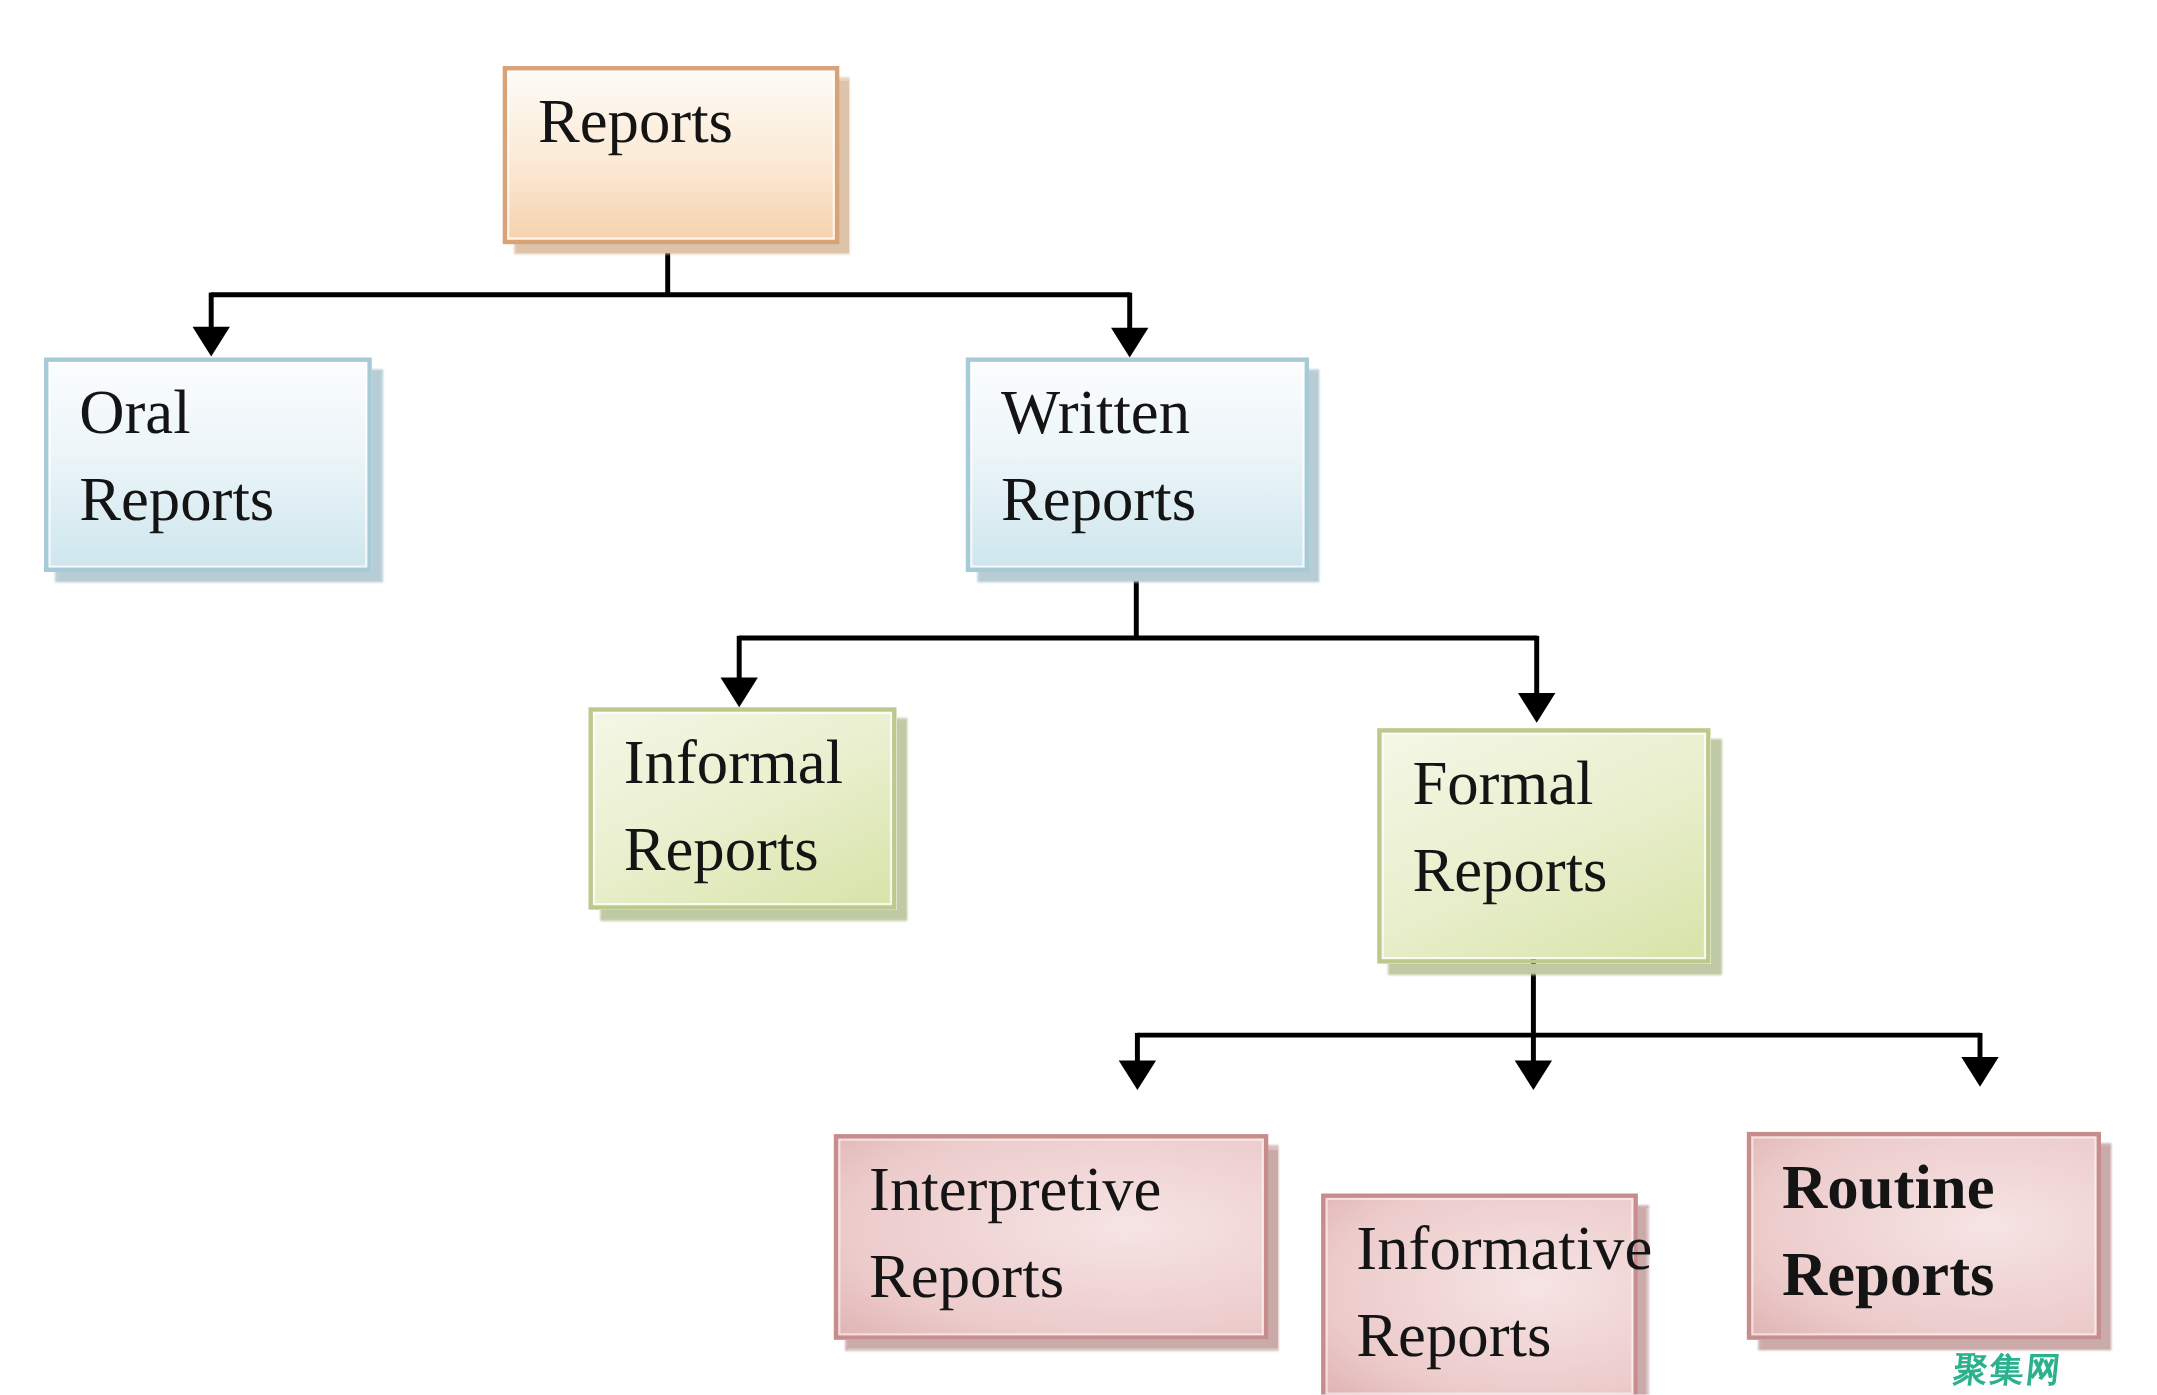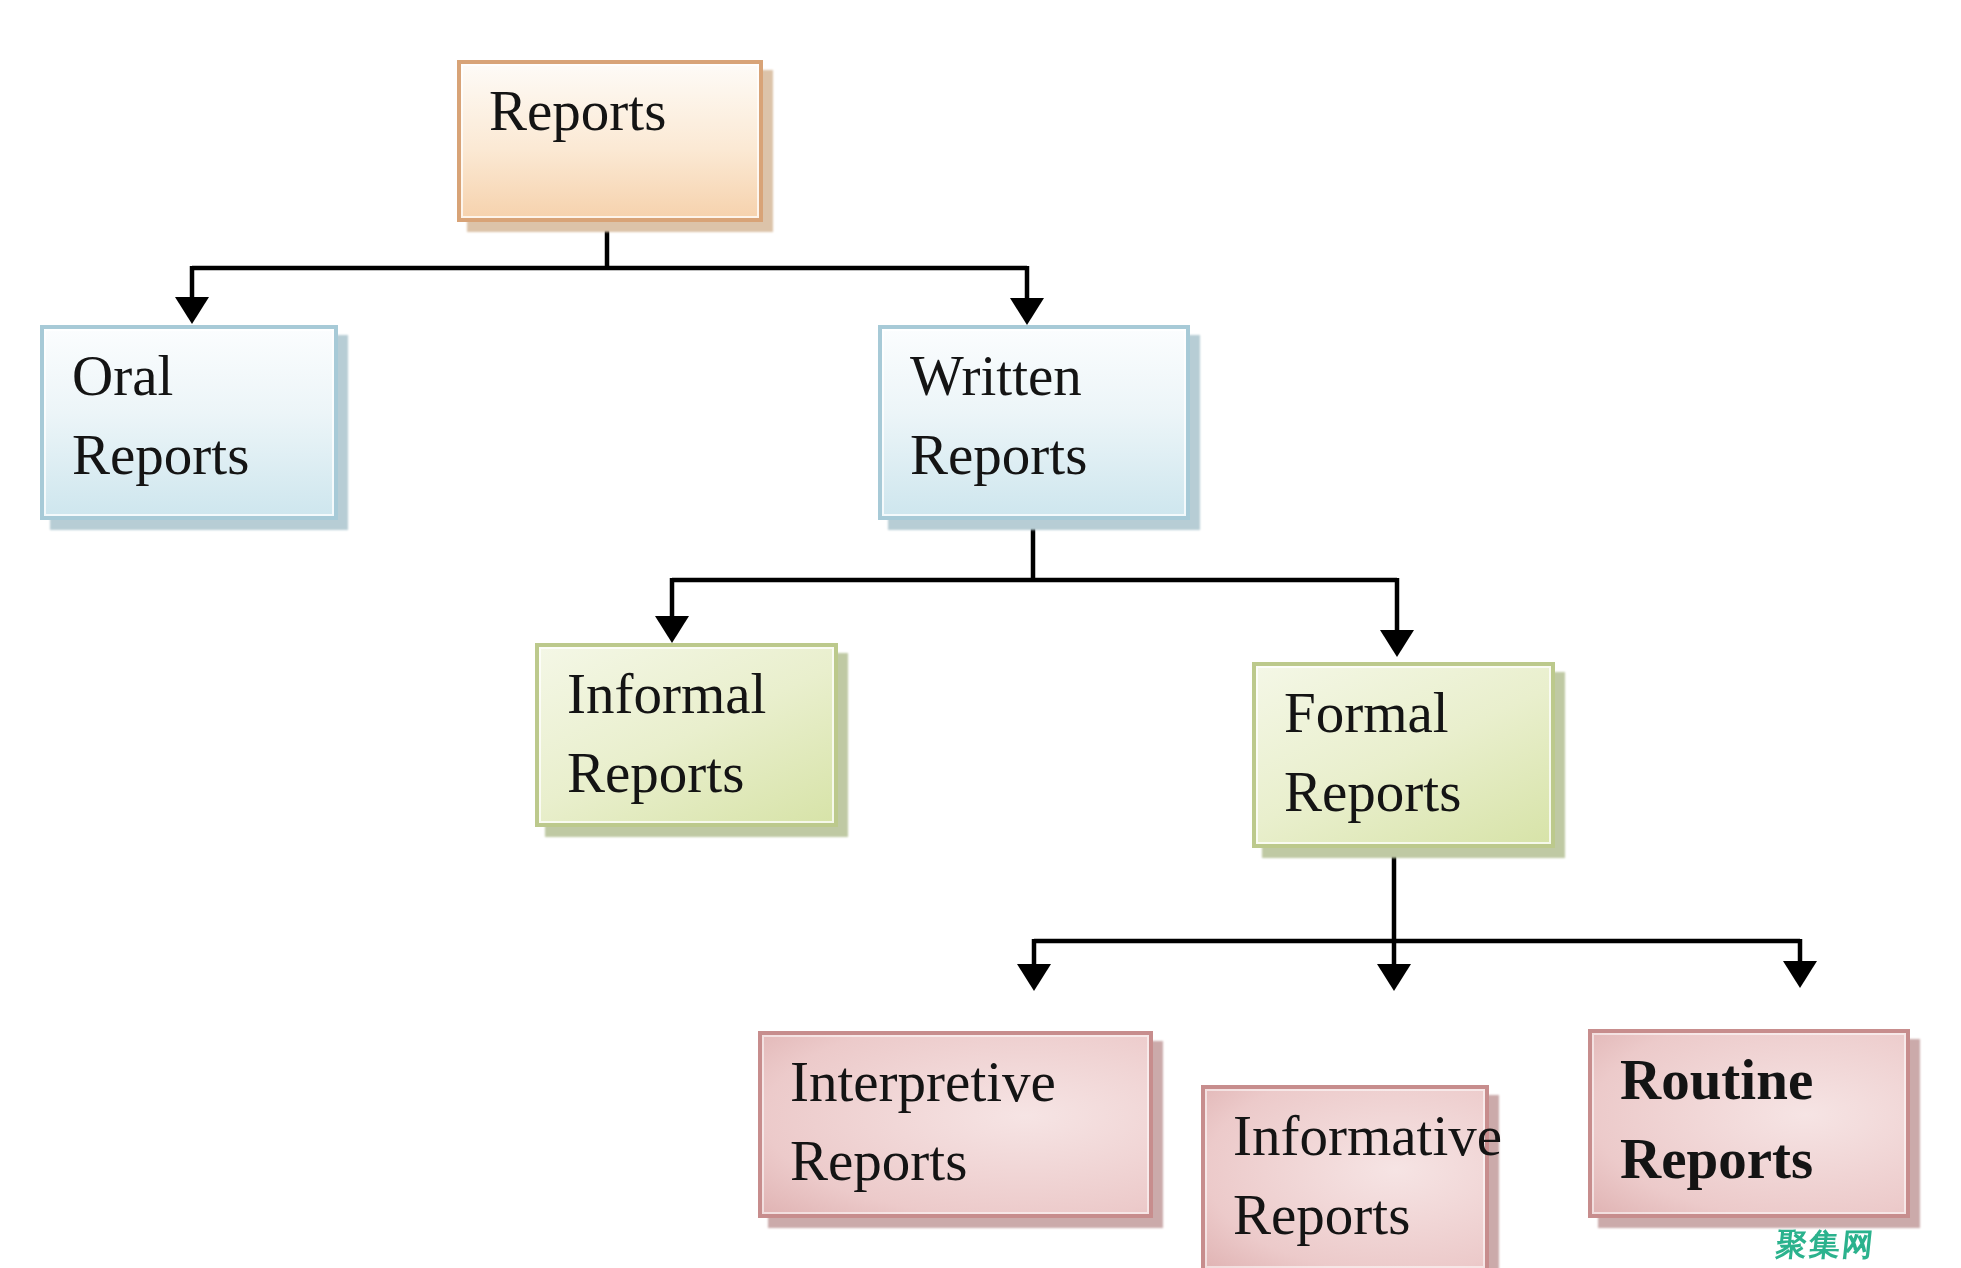--- a/index.html
+++ b/index.html
@@ -41,22 +41,22 @@
   .node--pink{
     border-color:#c78d8d;
     background:radial-gradient(ellipse 130% 110% at 68% 45%, #f6e4e4 0%, #eccaca 52%, #cf9494 100%);
     box-shadow:10px 10px 2px #cbaaaa, inset 0 0 0 2px rgba(255,255,255,0.55);
     margin-top:36px;
   }
   
   #n-reports      {left:457px; top:60px;  width:306px; height:162px;}
   #n-oral         {left:40px;  top:325px; width:298px; height:195px;}
   #n-written      {left:878px; top:325px; width:312px; height:195px;}
-  #n-informal     {left:535px; top:643px; width:303px; height:184px;}
-  #n-formal       {left:1252px;top:662px; width:303px; height:186px;}
+  #n-informal     {left:535px; top:643px; width:280px; height:184px;}
+  #n-formal       {left:1252px;top:662px; width:303px; height:214px;}
   #n-interpretive {left:758px; top:995px; width:395px; height:187px;}
   #n-informative  {left:1201px;top:1049px; width:288px; height:187px;}
   #n-routine      {left:1588px;top:993px; width:322px; height:189px;font-weight:bold;}
 
   .watermark{
     position:absolute;
     left:1776px; top:1224px;
     font-family:"Liberation Sans", sans-serif;
     font-size:31px;
     font-weight:bold;

